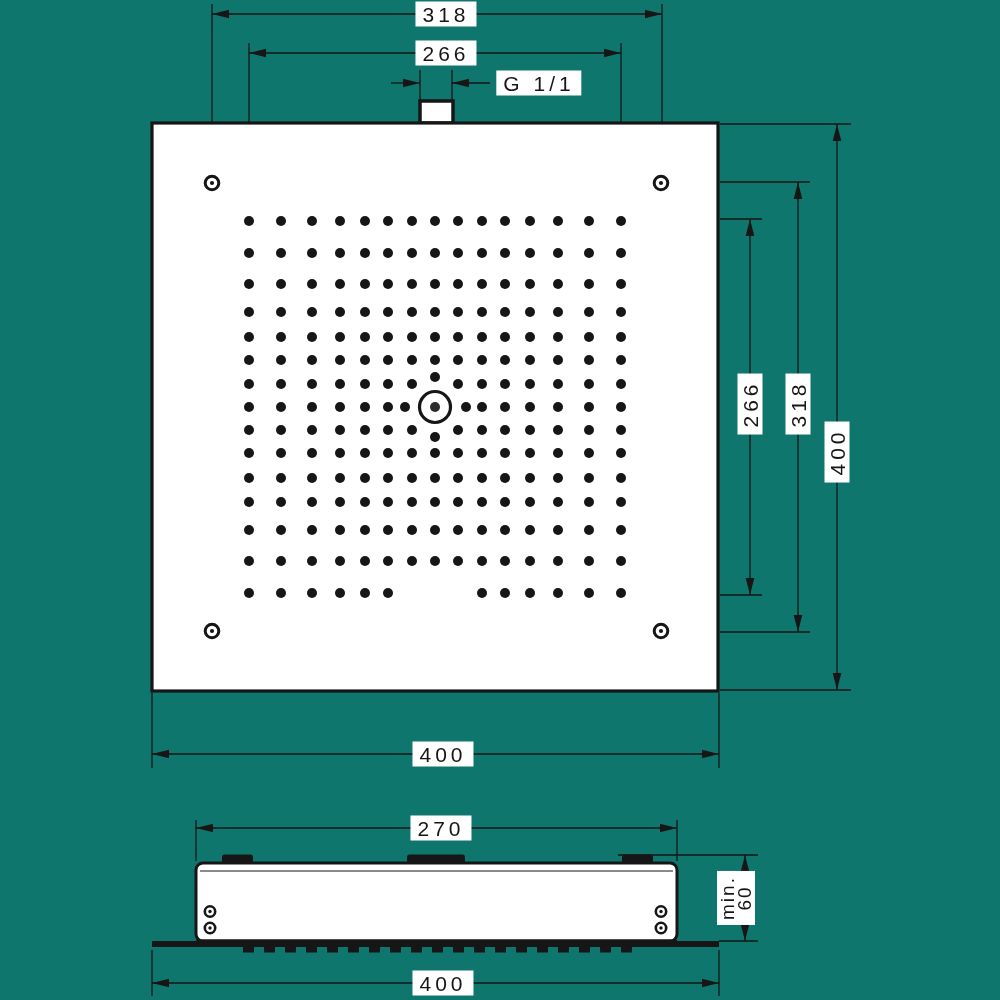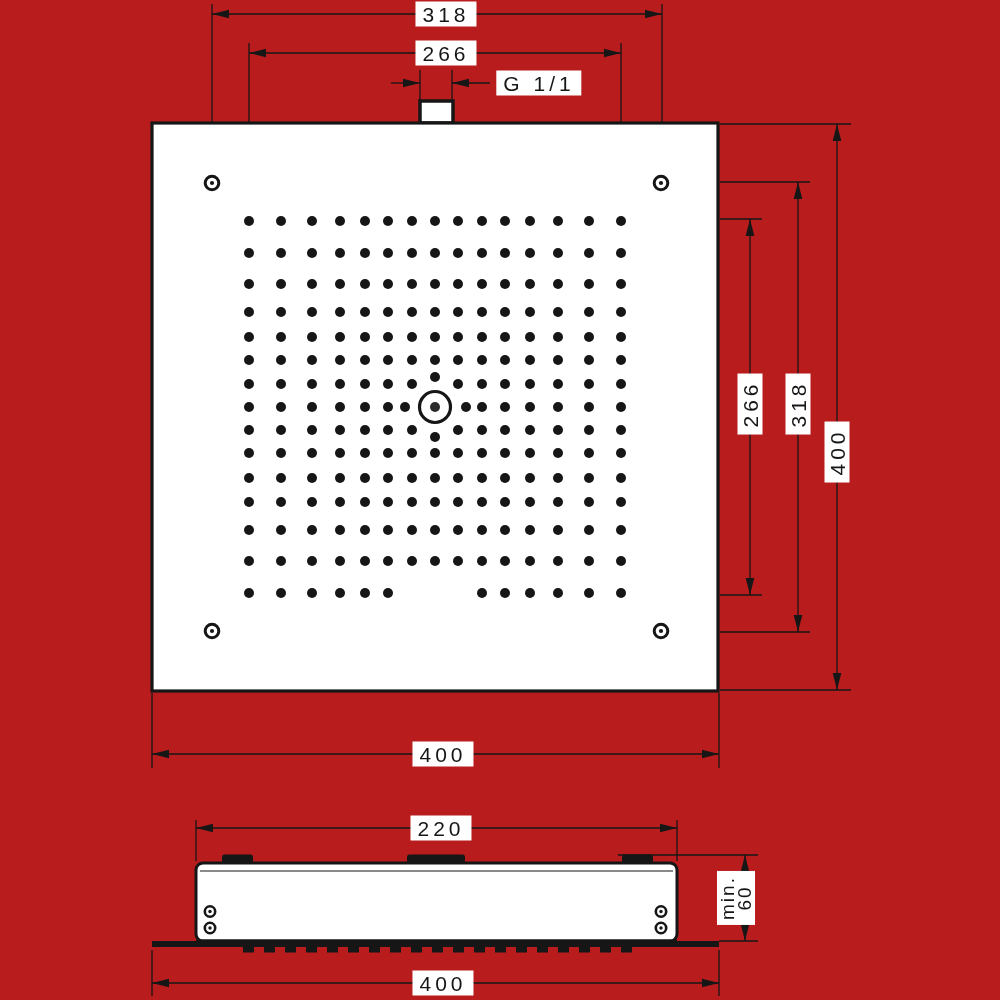--- a/index.html
+++ b/index.html
@@ -1,16 +1,16 @@
 <!DOCTYPE html>
 <html><head>
 <meta charset="utf-8">
 <style>
   html,body{margin:0;padding:0;background:#fff;}
-  .stage{position:relative;width:1000px;height:1000px;background:#b91c1c;overflow:hidden;
+  .stage{position:relative;width:1000px;height:1000px;background:#0f766e;overflow:hidden;
          font-family:"Liberation Sans", sans-serif;}
   .drawing{position:absolute;left:0;top:0;width:1000px;height:1000px;}
   .drawing svg{display:block;}
   .lbl{position:absolute;font-size:21px;line-height:1;letter-spacing:4px;color:#161616;
        background:#fff;padding:2px 7px;white-space:nowrap;
        transform:translate(-50%,-50%);}
   .lbl.rot{transform:translate(-50%,-50%) rotate(-90deg);}
   .lbl-min60{font-size:19px;letter-spacing:2px;line-height:17px;text-align:center;padding:2px 5px;}
 </style>
 </head>
@@ -342,21 +342,21 @@
 
   <div class="lbl" style="left:446px;top:14px">318</div>
   <div class="lbl" style="left:446px;top:53px">266</div>
   <div class="lbl" style="left:539px;top:83px">G 1/1</div>
 
   <div class="lbl rot" style="left:750px;top:404px">266</div>
   <div class="lbl rot" style="left:798px;top:404px">318</div>
   <div class="lbl rot" style="left:837px;top:452px">400</div>
 
   <div class="lbl" style="left:443px;top:754px">400</div>
-  <div class="lbl" style="left:441px;top:828px">220</div>
+  <div class="lbl" style="left:441px;top:828px">270</div>
 
   <div class="lbl rot lbl-min60" style="left:736px;top:898px">
     <div>min.</div>
     <div>60</div>
   </div>
 
   <div class="lbl" style="left:443px;top:983px">400</div>
 </div>
 
 </body></html>

